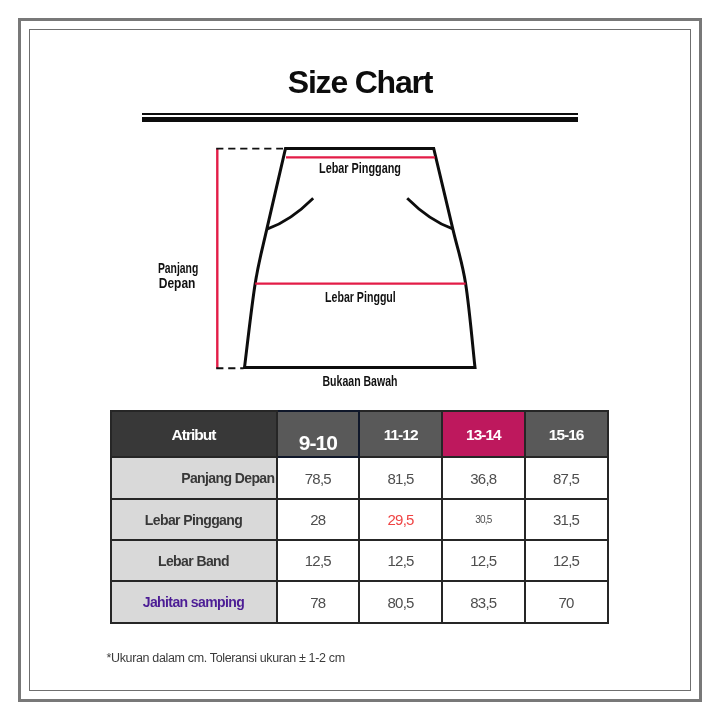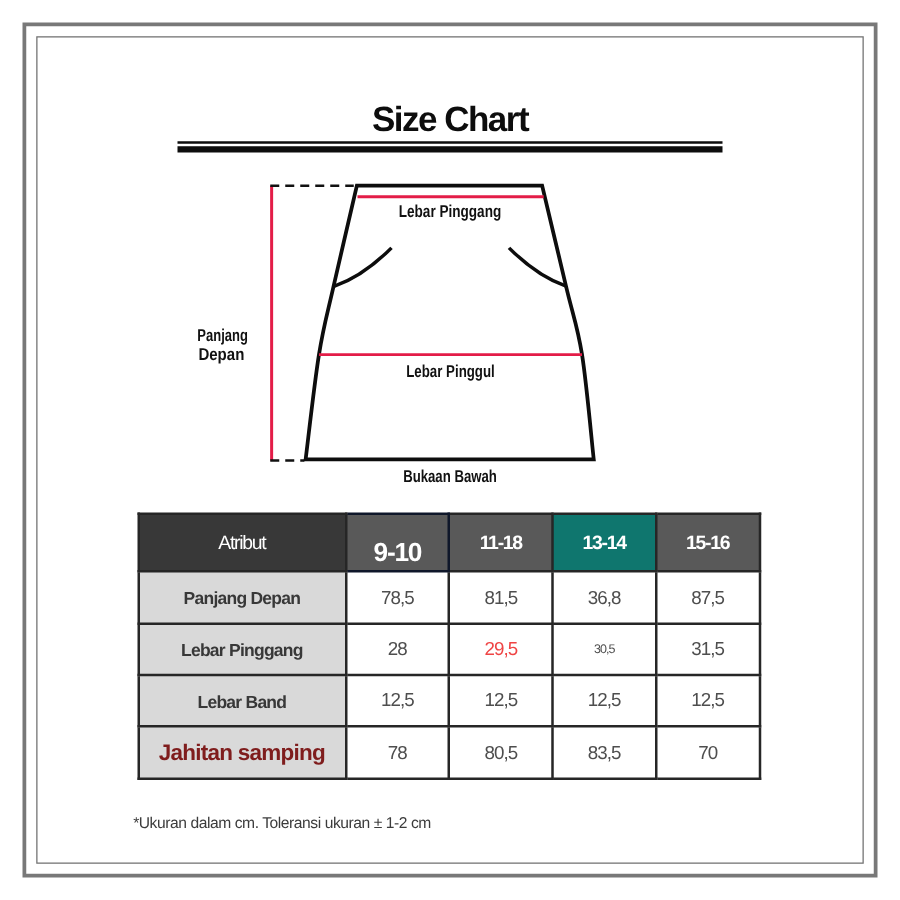--- a/index.html
+++ b/index.html
@@ -7,21 +7,21 @@
        font-family:"Liberation Sans", sans-serif;}
   .abs{position:absolute;}
 </style>
 </head>
 <body>
 
 <div class="abs" style="left:18px;top:18px;width:684px;height:684px;border:3.5px solid #787878;box-sizing:border-box;"></div>
 
 <div class="abs" style="left:29px;top:29px;width:661.5px;height:661.5px;border:1.6px solid #6f6f6f;box-sizing:border-box;"></div>
 
-<div class="abs" style="left:0;top:64px;width:720px;text-align:center;font-size:28px;font-weight:bold;color:#0d0d0d;letter-spacing:-1.2px;margin-top:16px;">Size Chart</div>
+<div class="abs" style="left:0;top:64px;width:720px;text-align:center;font-size:32px;font-weight:bold;color:#0d0d0d;letter-spacing:-1.2px;">Size Chart</div>
 
 <div class="abs" style="left:142px;top:112.5px;width:436px;height:2.2px;background:#0d0d0d;"></div>
 
 <div class="abs" style="left:142px;top:117px;width:436px;height:5.4px;background:#0d0d0d;"></div>
 
 <svg class="abs" style="left:0;top:0;" width="720" height="410" viewBox="0 0 720 410">
 
   <line x1="217.3" y1="148.6" x2="217.3" y2="368.3" stroke="#e31c47" stroke-width="2.4"></line>
 
   <line x1="216.2" y1="148.6" x2="283" y2="148.6" stroke="#111111" stroke-width="1.9" stroke-dasharray="7.2 4.8"></line>
@@ -52,29 +52,29 @@
   <colgroup>
       <col style="width:166px">
       <col style="width:82.75px">
       <col style="width:82.75px">
       <col style="width:82.75px">
       <col style="width:82.75px">
     </colgroup>
 
   <tbody>
       <tr style="height:28.2px;">
-    <td style="border:2px solid #262626;background:#383838;color:#fff;font-weight:normal;font-size:15.5px;letter-spacing:-1px;padding-top:1.5px;">Atribut</td>
+    <td style="border:2px solid #262626;background:#383838;color:#fff;font-weight:bold;font-size:15.5px;letter-spacing:-1px;padding-top:1.5px;">Atribut</td>
     <td style="border:2px solid #0f172a;background:#595959;color:#fff;font-weight:bold;font-size:21px;letter-spacing:-1px;padding-top:19px;">9-10</td>
-    <td style="border:2px solid #262626;background:#595959;color:#fff;font-weight:bold;font-size:15.5px;letter-spacing:-1px;padding-top:1.5px;">11-18</td>
-    <td style="border:2px solid #262626;background:#0f766e;color:#fff;font-weight:bold;font-size:15.5px;letter-spacing:-1px;padding-top:1.5px;margin-top:17px;">13-14</td>
+    <td style="border:2px solid #262626;background:#595959;color:#fff;font-weight:bold;font-size:15.5px;letter-spacing:-1px;padding-top:1.5px;">11-12</td>
+    <td style="border:2px solid #262626;background:#be185d;color:#fff;font-weight:bold;font-size:15.5px;letter-spacing:-1px;padding-top:1.5px;margin-top:17px;">13-14</td>
     <td style="border:2px solid #262626;background:#595959;color:#fff;font-weight:bold;font-size:15.5px;letter-spacing:-1px;padding-top:1.5px;">15-16</td>
   </tr>
 
   <tr style="height:41.5px;">
-    <td style="border:2px solid #262626;background:#d9d9d9;font-weight:bold;font-size:14px;letter-spacing:-0.6px;color:#383838;">Panjang Depan</td>
+    <td style="border:2px solid #262626;background:#d9d9d9;font-weight:bold;font-size:14px;letter-spacing:-0.6px;color:#383838;text-align:right;">Panjang Depan</td>
     <td style="border:2px solid #262626;font-size:15px;letter-spacing:-0.75px;color:#4e4e4e;">78,5</td>
     <td style="border:2px solid #262626;font-size:15px;letter-spacing:-0.75px;color:#4e4e4e;">81,5</td>
     <td style="border:2px solid #262626;font-size:15px;letter-spacing:-0.75px;color:#4e4e4e;">36,8</td>
     <td style="border:2px solid #262626;font-size:15px;letter-spacing:-0.75px;color:#4e4e4e;">87,5</td>
   </tr>
 
   <tr style="height:41.5px;">
     <td style="border:2px solid #262626;background:#d9d9d9;font-weight:bold;font-size:14px;letter-spacing:-0.6px;color:#383838;">Lebar Pinggang</td>
     <td style="border:2px solid #262626;font-size:15px;letter-spacing:-0.75px;color:#4e4e4e;">28</td>
     <td style="border:2px solid #262626;font-size:15px;letter-spacing:-0.75px;color:#ef4444;">29,5</td>
@@ -84,21 +84,21 @@
 
   <tr style="height:41px;">
     <td style="border:2px solid #262626;background:#d9d9d9;font-weight:bold;font-size:14px;letter-spacing:-0.6px;color:#383838;">Lebar Band</td>
     <td style="border:2px solid #262626;font-size:15px;letter-spacing:-0.75px;color:#4e4e4e;">12,5</td>
     <td style="border:2px solid #262626;font-size:15px;letter-spacing:-0.75px;color:#4e4e4e;">12,5</td>
     <td style="border:2px solid #262626;font-size:15px;letter-spacing:-0.75px;color:#4e4e4e;">12,5</td>
     <td style="border:2px solid #262626;font-size:15px;letter-spacing:-0.75px;color:#4e4e4e;">12,5</td>
   </tr>
 
   <tr style="height:41.5px;">
-    <td style="border:2px solid #262626;background:#d9d9d9;font-weight:bold;font-size:18px;letter-spacing:-0.6px;color:#7f1d1d;">Jahitan samping</td>
+    <td style="border:2px solid #262626;background:#d9d9d9;font-weight:bold;font-size:14px;letter-spacing:-0.6px;color:#4c1d95;">Jahitan samping</td>
     <td style="border:2px solid #262626;font-size:15px;letter-spacing:-0.75px;color:#4e4e4e;">78</td>
     <td style="border:2px solid #262626;font-size:15px;letter-spacing:-0.75px;color:#4e4e4e;">80,5</td>
     <td style="border:2px solid #262626;font-size:15px;letter-spacing:-0.75px;color:#4e4e4e;">83,5</td>
     <td style="border:2px solid #262626;font-size:15px;letter-spacing:-0.75px;color:#4e4e4e;">70</td>
   </tr>
 
 </tbody>
   </table>
 
 <div class="abs" style="left:106.5px;top:651px;font-size:12.5px;color:#3c3c3c;letter-spacing:-0.35px;">*Ukuran dalam cm. Toleransi ukuran ± 1-2 cm</div>

